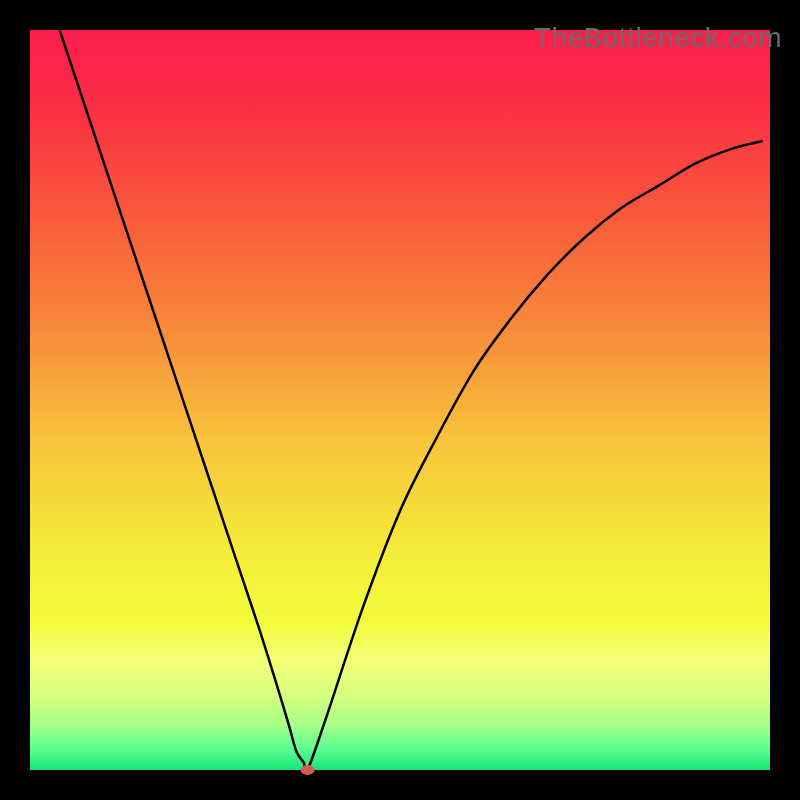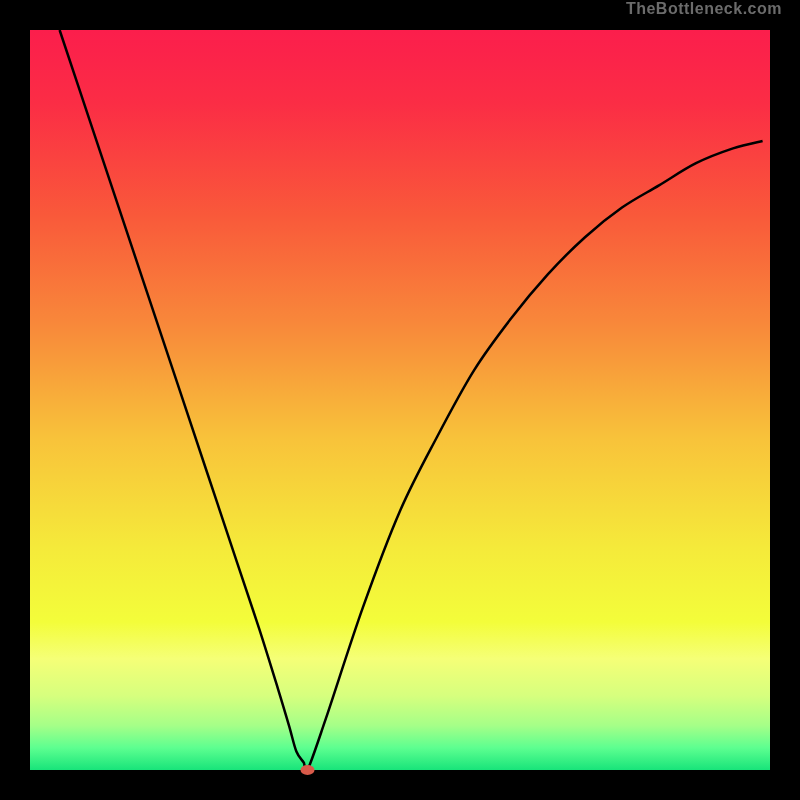--- a/index.html
+++ b/index.html
@@ -12,25 +12,25 @@
     font-family: Arial, Helvetica, sans-serif;
   }
   .frame {
     position: relative;
     width: 800px;
     height: 800px;
     background: #000;
   }
   .watermark {
     position: absolute;
-    top: 0;
+    top: 22px;
     right: 18px;
     color: #6b6b6b;
-    font-size: 16px;
-    font-weight: 700;
+    font-size: 28px;
+    font-weight: 400;
     letter-spacing: 0.5px;
     z-index: 5;
     user-select: none;
   }
   svg {
     position: absolute;
     top: 0;
     left: 0;
   }
 </style>

